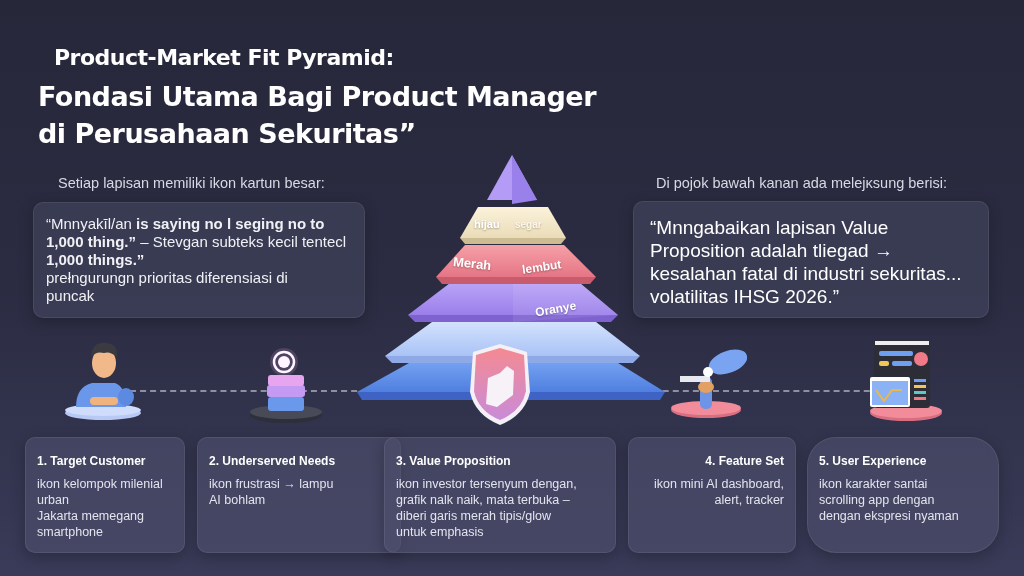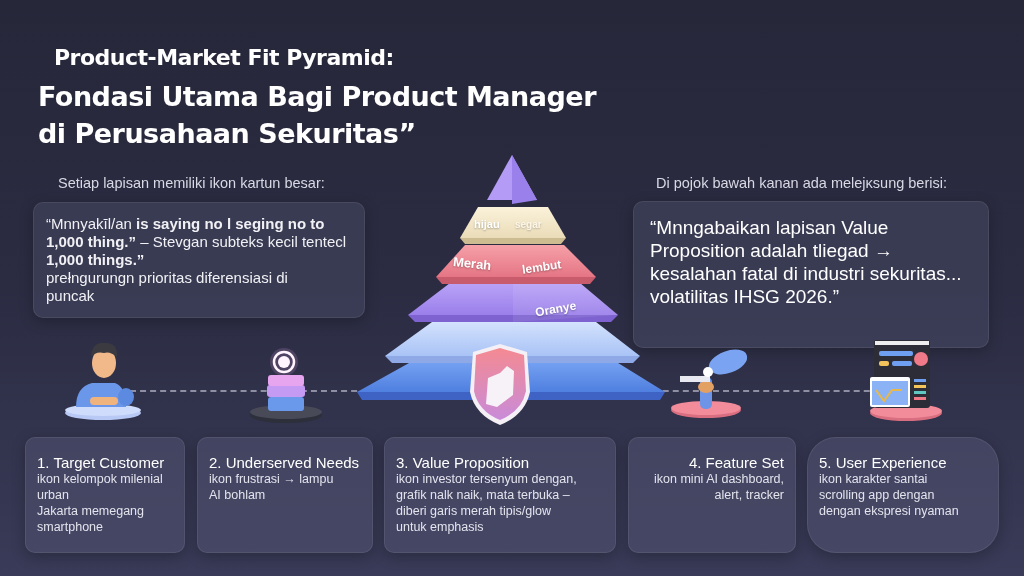--- a/index.html
+++ b/index.html
@@ -24,36 +24,36 @@
   }
   .card {
     position: absolute;
     background: rgba(70, 72, 98, 0.55);
     border: 1px solid rgba(255,255,255,0.08);
     border-radius: 10px;
     box-shadow: 0 4px 14px rgba(0,0,0,0.25);
   }
   .quote-left { left: 33px; top: 202px; width: 332px; height: 116px; padding: 12px 12px; font-size: 15px; line-height: 18px; color: #f1f1f5; }
   .quote-left b { font-weight: bold; margin-top: 20px; }
-  .quote-right { left: 633px; top: 201px; width: 356px; height: 147px; padding: 14px 16px; font-size: 19px; line-height: 23px; color: #ffffff; }
+  .quote-right { left: 633px; top: 201px; width: 356px; height: 117px; padding: 14px 16px; font-size: 19px; line-height: 23px; color: #ffffff; }
 
   .dash-line {
     position: absolute; left: 130px; top: 390px; width: 790px; height: 0;
     border-top: 2px dashed rgba(220,220,235,0.55);
   }
 
   
   .pyr { position: absolute; left: 0; top: 0; }
   .pyr-label { position: absolute; color: #ffffff; font-size: 13px; font-weight: bold; text-shadow: 0 1px 2px rgba(0,0,0,0.3); }
 
   .step-card {
     position: absolute; top: 437px; height: 116px; padding: 16px 11px;
     background: rgba(78, 80, 110, 0.6);
   }
-  .step-card .h { font-size: 15px; font-weight: normal; color: #ffffff; white-space: nowrap; }
+  .step-card .h { font-size: 12px; font-weight: bold; color: #ffffff; margin-bottom: 8px; white-space: nowrap; }
   .step-card .d { font-size: 12.5px; line-height: 16px; color: #e4e4ee; }
 
   .icon { position: absolute; }
 </style>
 </head>
 <body>
 
 <div class="title">
   <div class="l1">Product-Market Fit Pyramid:</div>
   <div class="l2">Fondasi Utama Bagi Product Manager</div>
@@ -197,21 +197,21 @@
   <rect x="52" y="62" width="12" height="3" fill="#f07a88"></rect>
 </svg>
 
 <div class="card step-card" style="left:25px; width:160px;">
   <div class="h">1. Target Customer</div>
   <div class="d">ikon kelompok milenial</div>
   <div class="d">urban</div>
   <div class="d">Jakarta memegang</div>
   <div class="d">smartphone</div>
 </div>
-<div class="card step-card" style="left:197px; width:176px;">
+<div class="card step-card" style="left:197px; width:204px;">
   <div class="h">2. Underserved Needs</div>
   <div class="d">ikon frustrasi → lampu</div>
   <div class="d">AI bohlam</div>
 </div>
 <div class="card step-card" style="left:384px; width:232px;">
   <div class="h">3. Value Proposition</div>
   <div class="d">ikon investor tersenyum dengan,</div>
   <div class="d">grafik nalk naik, mata terbuka –</div>
   <div class="d">diberi garis merah tipis/glow</div>
   <div class="d">untuk emphasis</div>

